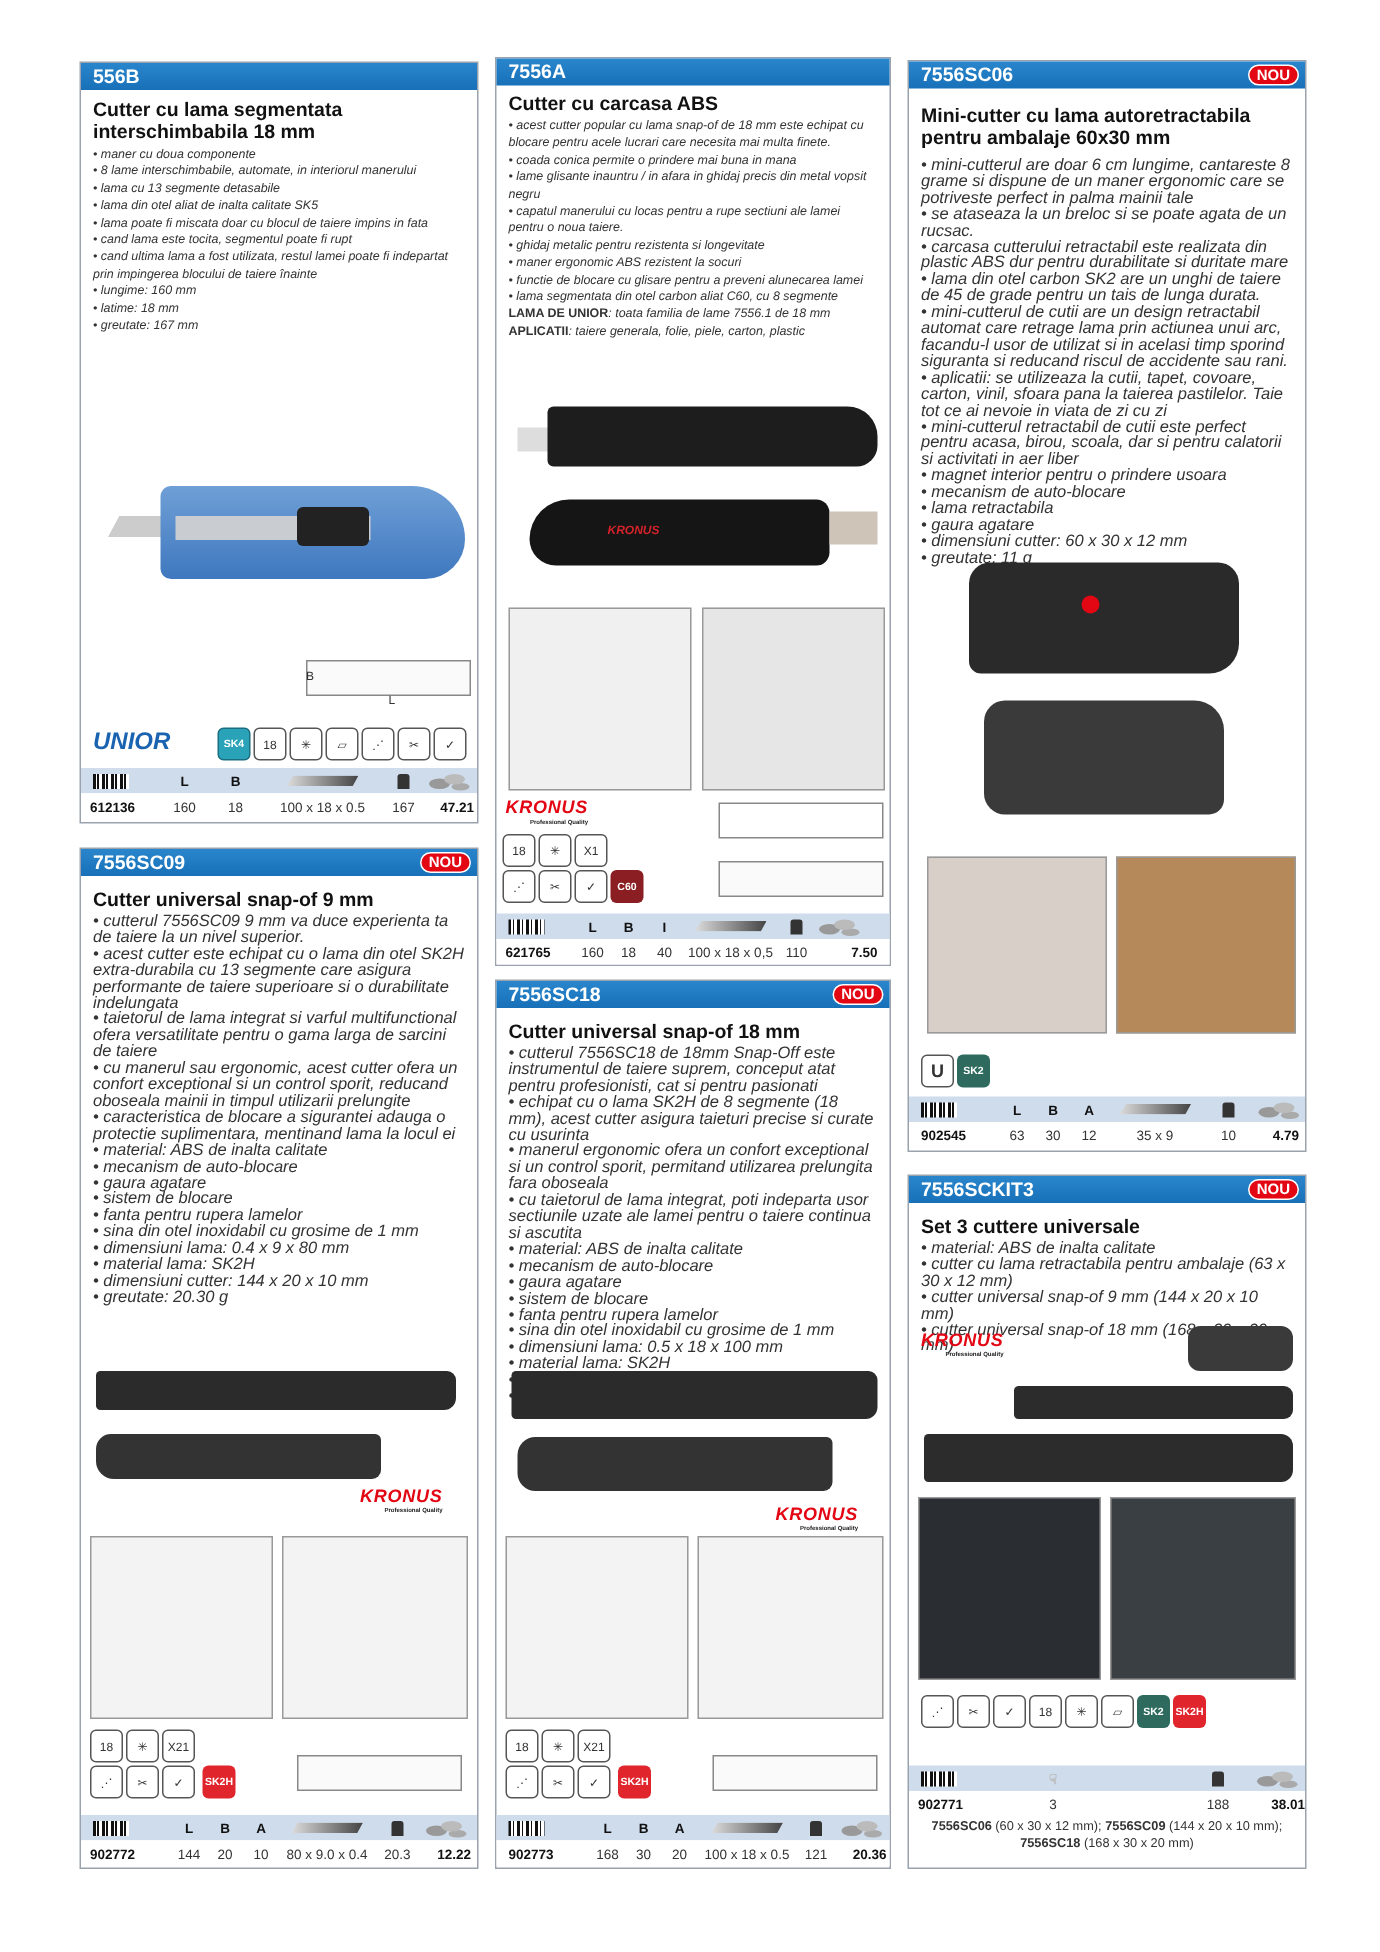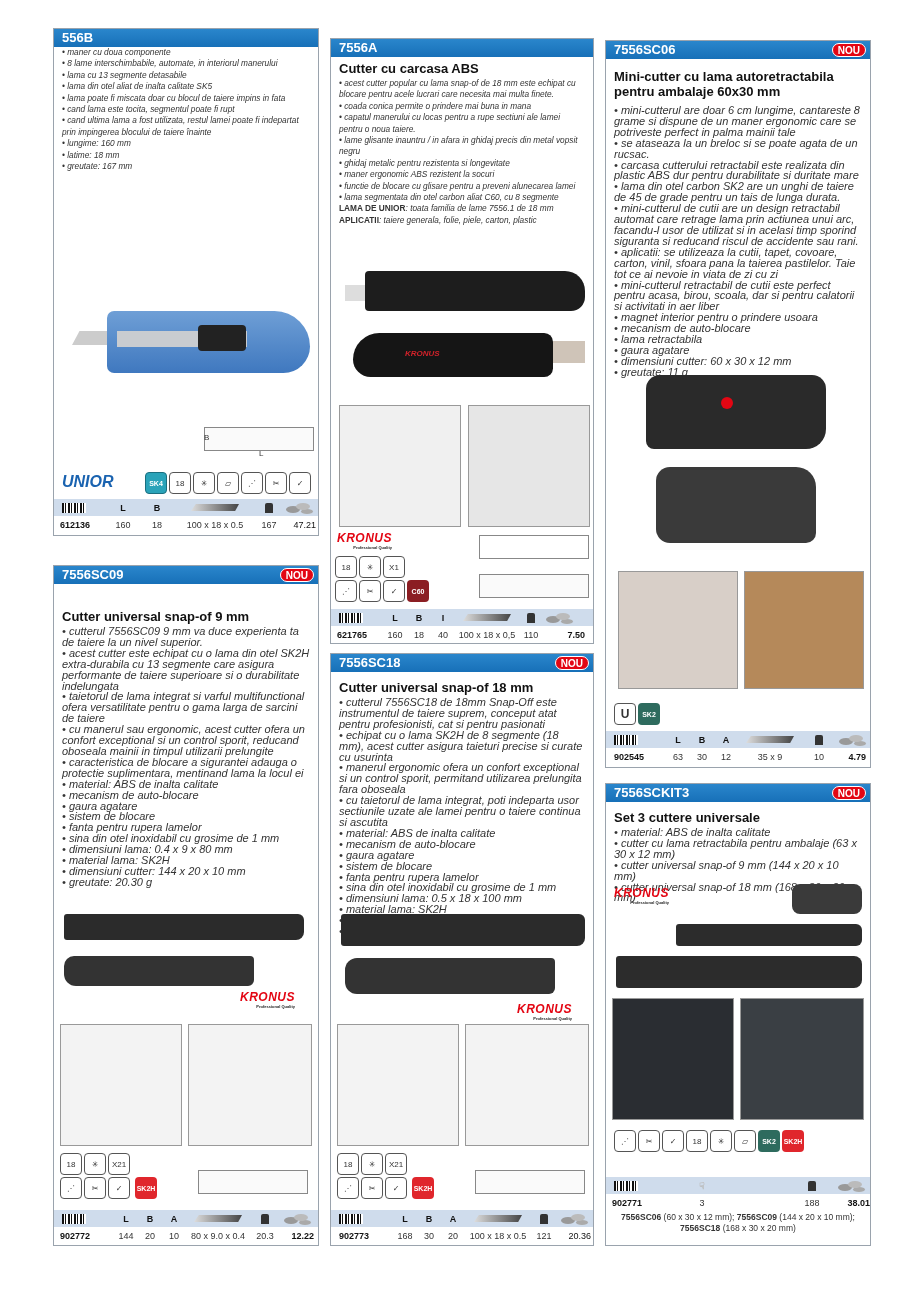--- a/index.html
+++ b/index.html
@@ -28,22 +28,23 @@
 .barcode{width:24px;height:10px;background:repeating-linear-gradient(90deg,#111 0 2px,#fff 2px 3px,#111 3px 4px,#fff 4px 6px)}
 .blade{width:48px;height:7px;background:linear-gradient(90deg,#ddd,#444);clip-path:polygon(0 100%,10% 0,100% 0,92% 100%)}
 .weight{width:8px;height:10px;background:#333;border-radius:2px 2px 0 0}
 .coins{width:26px;height:12px;position:relative}
 .coins:before{content:"";position:absolute;left:0;top:4px;width:14px;height:7px;border-radius:50%;background:#999}
 .coins:after{content:"";position:absolute;left:10px;top:1px;width:14px;height:7px;border-radius:50%;background:#bbb;box-shadow:4px 5px 0 -1px #aaa}
 </style>
 </head>
 <body>
 
-<div class="card" style="left:53px;top:28px;width:266px;height:508px">
+<div class="card" style="left:53px;top:41px;width:266px;height:508px">
   <div class="hdr"><span>556B</span></div>
+  <div class="title">Cutter cu lama segmentata interschimbabila 18 mm</div>
   <div class="desc">
     <span class="li">• maner cu doua componente</span>
     <span class="li">• 8 lame interschimbabile, automate, in interiorul manerului</span>
     <span class="li">• lama cu 13 segmente detasabile</span>
     <span class="li">• lama din otel aliat de inalta calitate SK5</span>
     <span class="li">• lama poate fi miscata doar cu blocul de taiere impins in fata</span>
     <span class="li">• cand lama este tocita, segmentul poate fi rupt</span>
     <span class="li">• cand ultima lama a fost utilizata, restul lamei poate fi indepartat prin impingerea blocului de taiere înainte</span>
     <span class="li">• lungime: 160 mm</span>
     <span class="li">• latime: 18 mm</span>
@@ -86,33 +87,33 @@
       <div style="width:34px;display:flex;justify-content:center">
           <div class="coins"></div>
         </div>
     </div>
     <div class="trow">
       <div style="width:52px;padding-left:6px;font-weight:bold;color:#111">612136</div>
       <div class="c" style="width:34px">160</div>
       <div class="c" style="width:34px">18</div>
       <div class="c" style="width:82px">100 x 18 x 0.5</div>
       <div class="c" style="width:26px">167</div>
-      <div style="width:34px;text-align:right;font-weight:normal;color:#111">47.21</div>
+      <div style="width:34px;text-align:right;font-weight:bold;color:#111">47.21</div>
     </div>
   </div>
 </div>
 
 <div class="card" style="left:330px;top:38px;width:264px;height:606px">
   <div class="hdr"><span>7556A</span></div>
   <div class="title" style="padding-top:4px">Cutter cu carcasa ABS</div>
   <div class="desc">
     <span class="li">• acest cutter popular cu lama snap-of de 18 mm este echipat cu blocare pentru acele lucrari care necesita mai multa finete.</span>
     <span class="li">• coada conica permite o prindere mai buna in mana</span>
+    <span class="li">• lame glisante inauntru / in afara in ghidaj precis din metal vopsit negru</span>
     <span class="li">• capatul manerului cu locas pentru a rupe sectiuni ale lamei pentru o noua taiere.</span>
-    <span class="li">• lame glisante inauntru / in afara in ghidaj precis din metal vopsit negru</span>
     <span class="li">• ghidaj metalic pentru rezistenta si longevitate</span>
     <span class="li">• maner ergonomic ABS rezistent la socuri</span>
     <span class="li">• functie de blocare cu glisare pentru a preveni alunecarea lamei</span>
     <span class="li">• lama segmentata din otel carbon aliat C60, cu 8 segmente</span>
     <span class="li"><b>LAMA DE UNIOR</b><span>: toata familia de lame 7556.1 de 18 mm</span></span>
     <span class="li"><b>APLICATII</b><span>: taiere generala, folie, piele, carton, plastic</span></span>
   </div>
   <div style="position:absolute;left:14px;top:232px;width:240px;height:110px">
     <div style="position:absolute;left:0;top:14px;width:60px;height:16px;background:#ddd"></div>
     <div style="position:absolute;left:20px;top:0;width:220px;height:40px;background:#1d1d1d;border-radius:4px 20px 14px 4px"></div>
@@ -221,21 +222,21 @@
       <div class="c" style="width:24px">12</div>
       <div class="c" style="width:64px">35 x 9</div>
       <div class="c" style="width:34px">10</div>
       <div style="width:30px;text-align:right;font-weight:bold;color:#111">4.79</div>
     </div>
   </div>
 </div>
 
 <div class="card" style="left:53px;top:565px;width:266px;height:681px">
   <div class="hdr"><span>7556SC09</span><span class="nou">NOU</span></div>
-  <div class="title" style="padding-top:25px">Cutter universal snap-of 9 mm</div>
+  <div class="title" style="padding-top:8px">Cutter universal snap-of 9 mm</div>
   <div class="desc small">
     <span class="li">• cutterul 7556SC09 9 mm va duce experienta ta de taiere la un nivel superior.</span>
     <span class="li">• acest cutter este echipat cu o lama din otel SK2H extra-durabila cu 13 segmente care asigura performante de taiere superioare si o durabilitate indelungata</span>
     <span class="li">• taietorul de lama integrat si varful multifunctional ofera versatilitate pentru o gama larga de sarcini de taiere</span>
     <span class="li">• cu manerul sau ergonomic, acest cutter ofera un confort exceptional si un control sporit, reducand oboseala mainii in timpul utilizarii prelungite</span>
     <span class="li">• caracteristica de blocare a sigurantei adauga o protectie suplimentara, mentinand lama la locul ei</span>
     <span class="li">• material: ABS de inalta calitate</span>
     <span class="li">• mecanism de auto-blocare</span>
     <span class="li">• gaura agatare</span>
     <span class="li">• sistem de blocare</span>
@@ -347,21 +348,21 @@
           <div class="coins"></div>
         </div>
     </div>
     <div class="trow">
       <div style="width:62px;padding-left:8px;font-weight:bold;color:#111">902773</div>
       <div class="c" style="width:24px">168</div>
       <div class="c" style="width:24px">30</div>
       <div class="c" style="width:24px">20</div>
       <div class="c" style="width:66px">100 x 18 x 0.5</div>
       <div class="c" style="width:26px">121</div>
-      <div style="width:34px;text-align:right;font-weight:normal;color:#111">20.36</div>
+      <div style="width:34px;text-align:right;font-weight:bold;color:#111">20.36</div>
     </div>
   </div>
 </div>
 
 <div class="card" style="left:605px;top:783px;width:266px;height:463px">
   <div class="hdr"><span>7556SCKIT3</span><span class="nou">NOU</span></div>
   <div class="title" style="padding-top:8px">Set 3 cuttere universale</div>
   <div class="desc small">
     <span class="li">• material: ABS de inalta calitate</span>
     <span class="li">• cutter cu lama retractabila pentru ambalaje (63 x 30 x 12 mm)</span>

